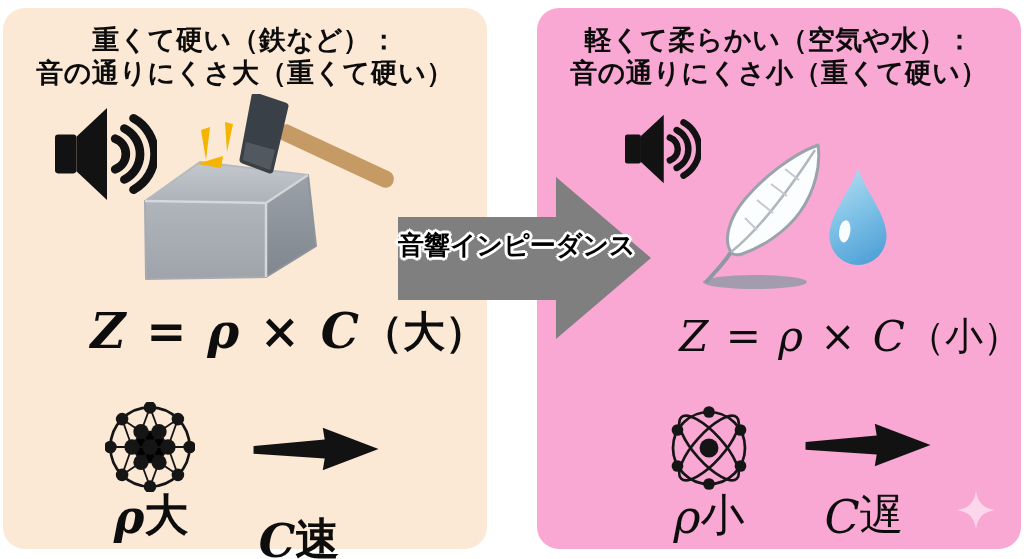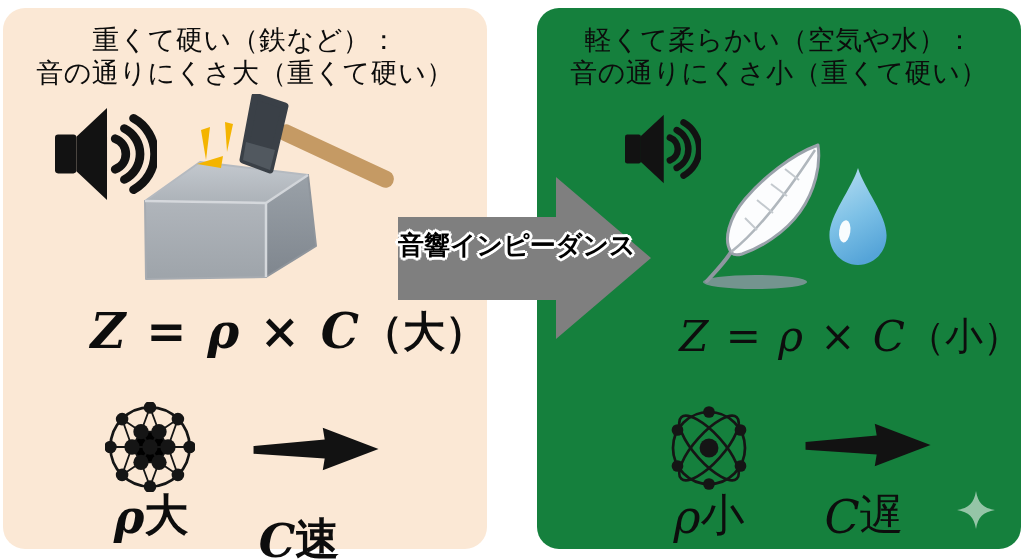--- a/index.html
+++ b/index.html
@@ -5,25 +5,25 @@
   * { margin:0; padding:0; box-sizing:border-box; }
   html,body { background:#ffffff; }
   .canvas {
     position:relative; width:1024px; height:559px; overflow:hidden;
     background:#ffffff;
     font-family:"Liberation Sans", sans-serif;
     color:#0d0d0d;
   }
   .panel { position:absolute; top:8px; width:484px; height:541px; border-radius:22px; }
   .panel-left  { left:3px;   background:#fbe8d5; }
-  .panel-right { left:537px; background:#15803d; }
+  .panel-right { left:537px; background:#f9a8d4; }
 
   .panel-title {
     position:absolute; top:16px; left:0; width:100%;
-    text-align:center; font-weight:400; font-size:27px; line-height:33px;
+    text-align:center; font-weight:700; font-size:27px; line-height:33px;
     letter-spacing:0.5px; color:#0c0c0c;
   }
 
   .abs { position:absolute; }
 
   
   .formula { position:absolute; left:0; width:100%; text-align:right; white-space:nowrap; }
   .formula-left  { top:295px; }
   .formula-right { top:303px; }
   .formula .math { font-family:"DejaVu Serif", serif; font-style:italic; }

